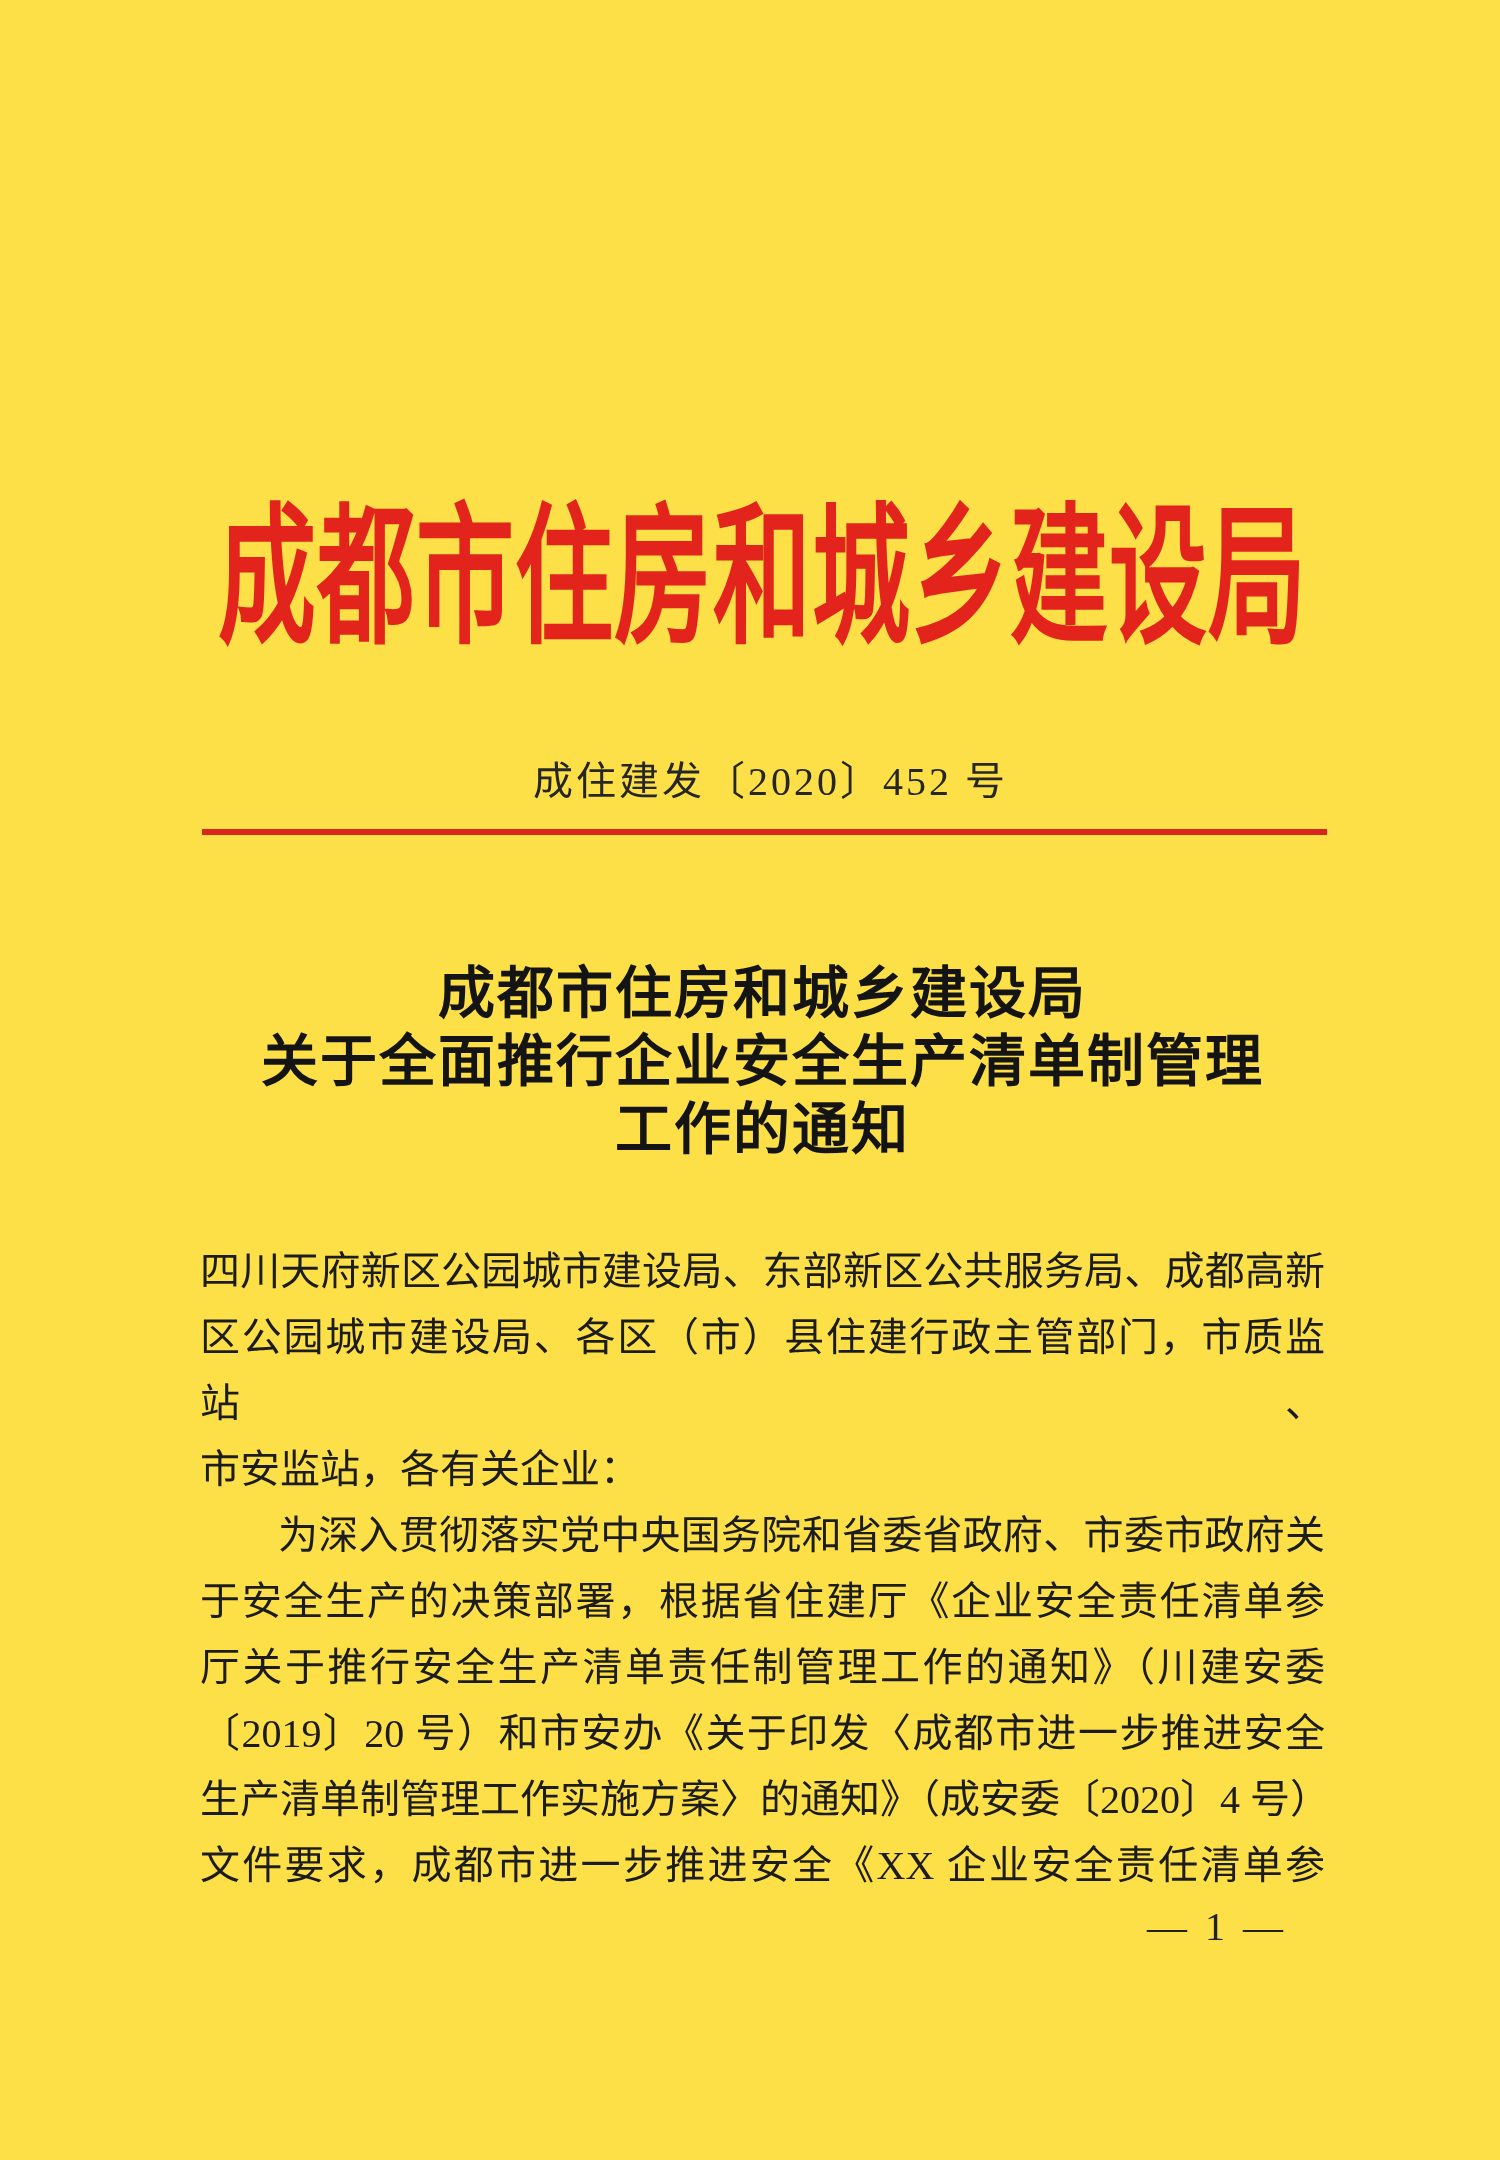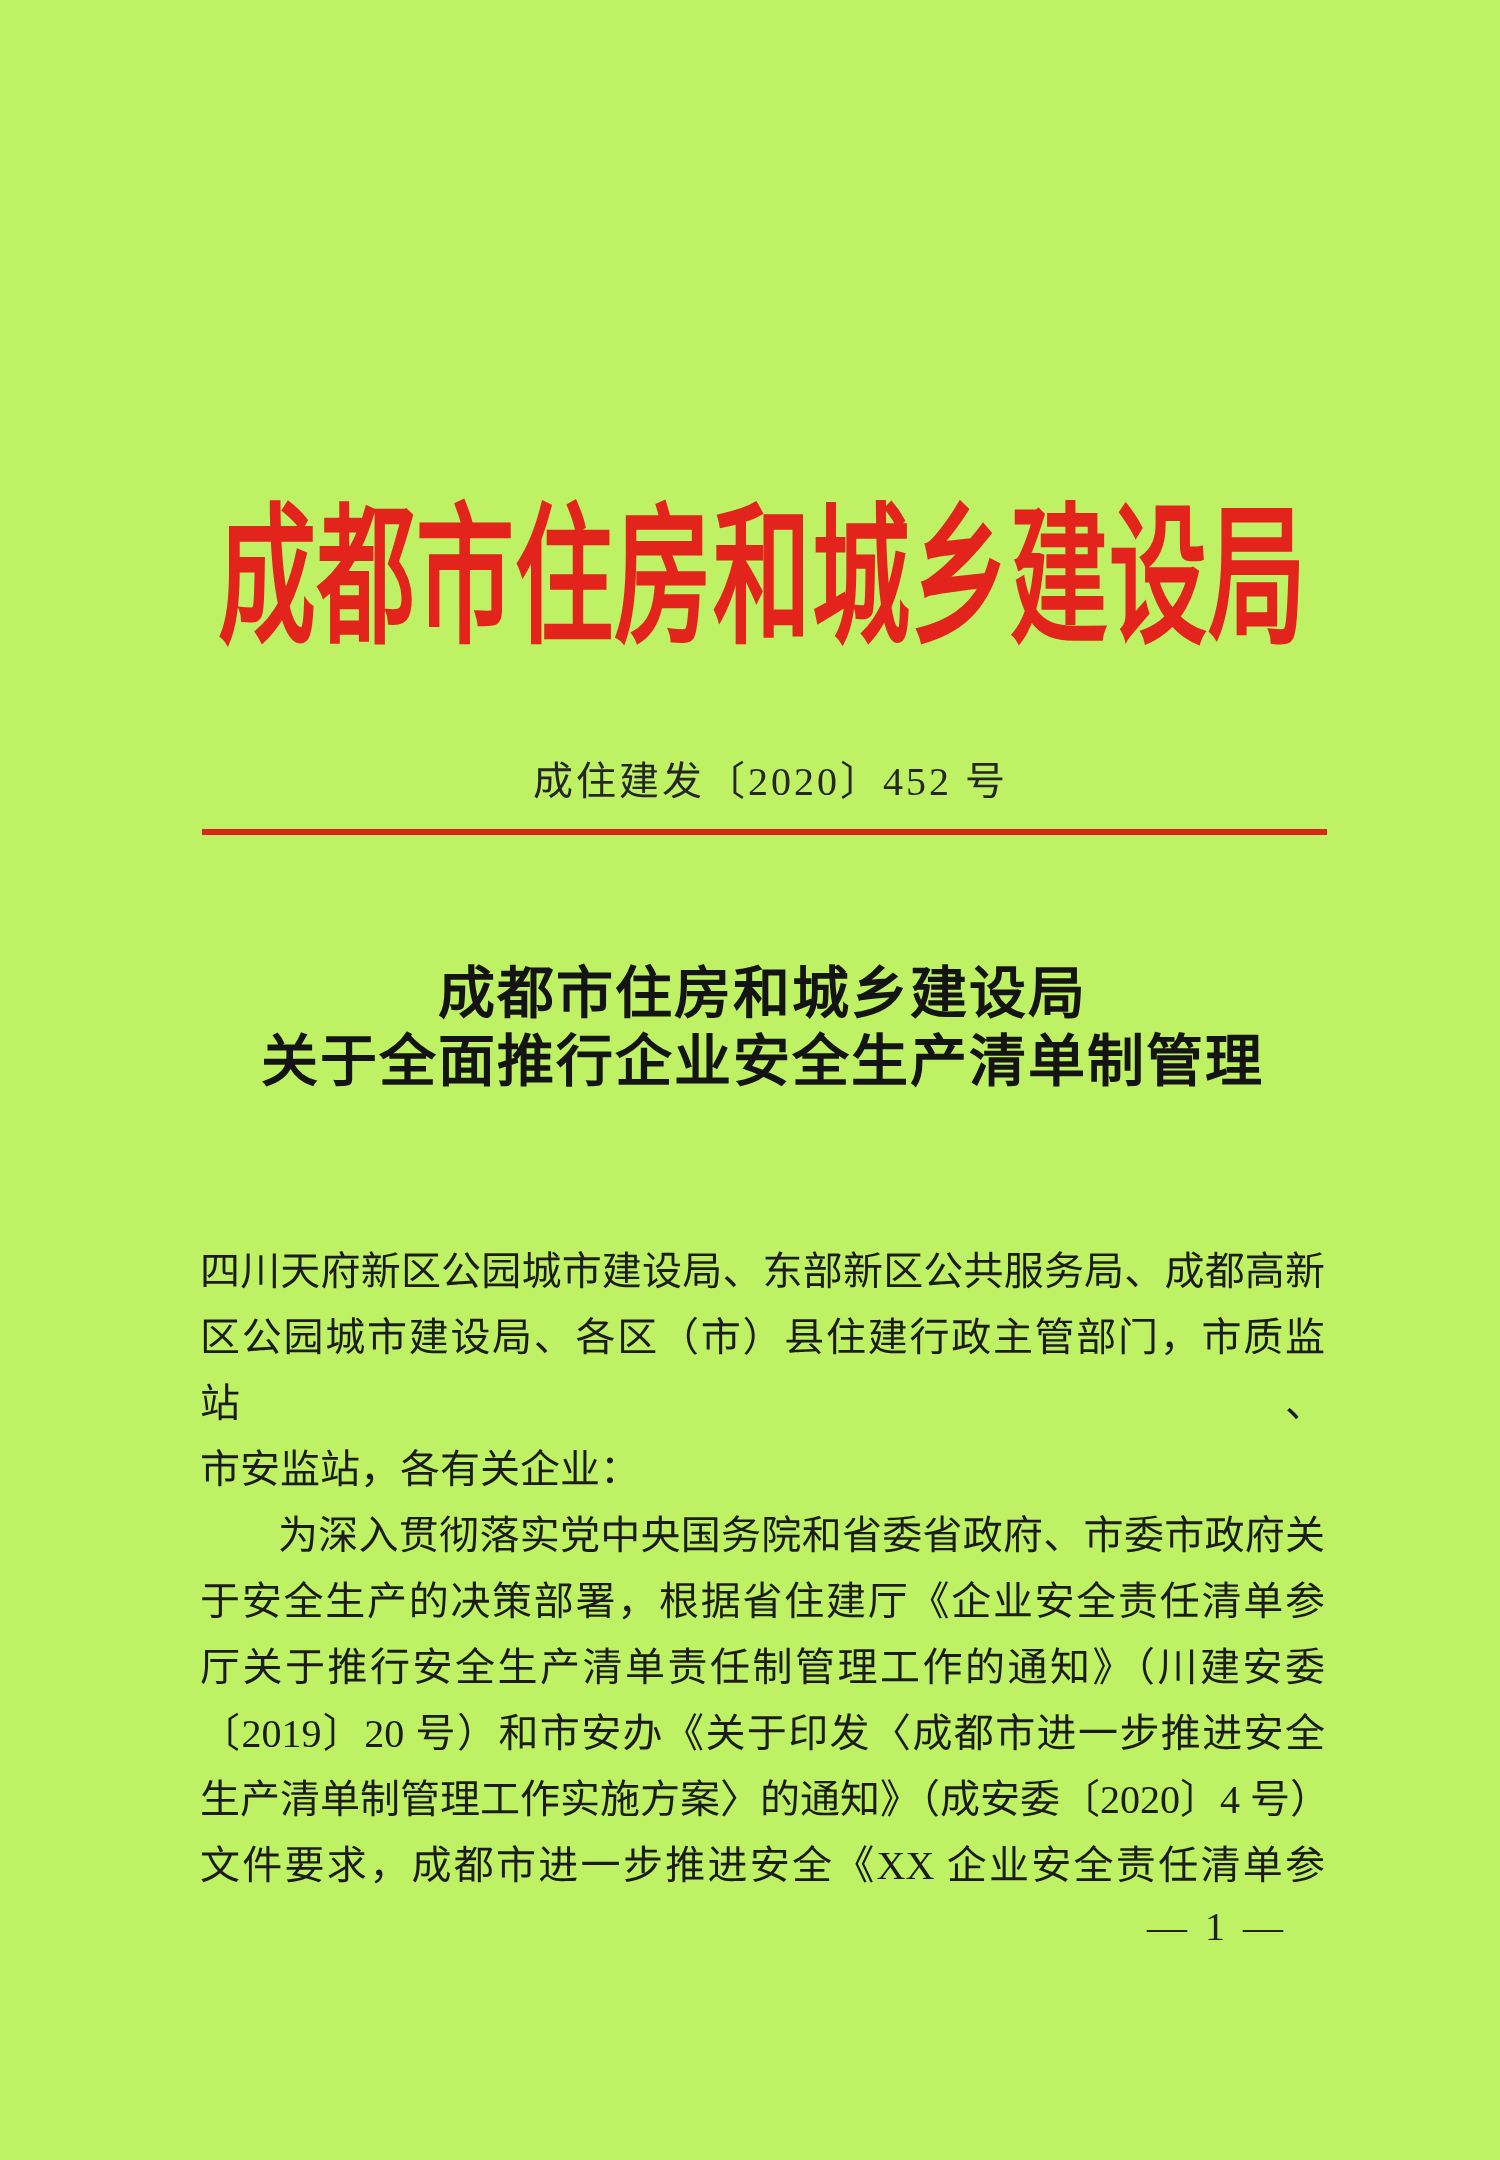--- a/index.html
+++ b/index.html
@@ -6,21 +6,21 @@
   html, body {
     margin: 0;
     padding: 0;
     background: #ffffff;
   }
   .page {
     position: relative;
     width: 1500px;
     height: 2160px;
     margin: 0 auto;
-    background: #bef264;
+    background: #fde047;
     overflow: hidden;
     font-family: "Liberation Serif", "DejaVu Serif", serif;
     color: #1f1f1f;
   }
   
   .agency-title {
     position: absolute;
     top: 498px;
     left: 200px;
     width: 1125px;
@@ -105,20 +105,21 @@
 
   <div class="agency-title">成都市住房和城乡建设局</div>
 
   <div class="doc-number">成住建发〔2020〕452 号</div>
 
   <div class="red-rule"></div>
 
   <div class="notice-title">
     <div>成都市住房和城乡建设局</div>
     <div>关于全面推行企业安全生产清单制管理</div>
+    <div>工作的通知</div>
   </div>
 
   <div class="notice-body">
     <div class="line">四川天府新区公园城市建设局、东部新区公共服务局、成都高新</div>
     <div class="line">区公园城市建设局、各区（市）县住建行政主管部门，市质监站、</div>
     <div class="line short">市安监站，各有关企业：</div>
     <div class="line indent">为深入贯彻落实党中央国务院和省委省政府、市委市政府关</div>
     <div class="line">于安全生产的决策部署，根据省住建厅《企业安全责任清单参</div>
     <div class="line">厅关于推行安全生产清单责任制管理工作的通知》（川建安委</div>
     <div class="line">〔2019〕20 号）和市安办《关于印发〈成都市进一步推进安全</div>

